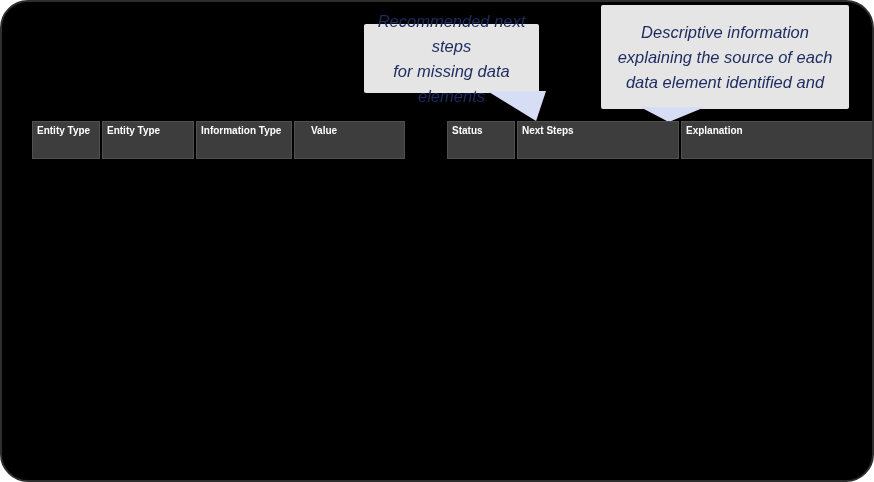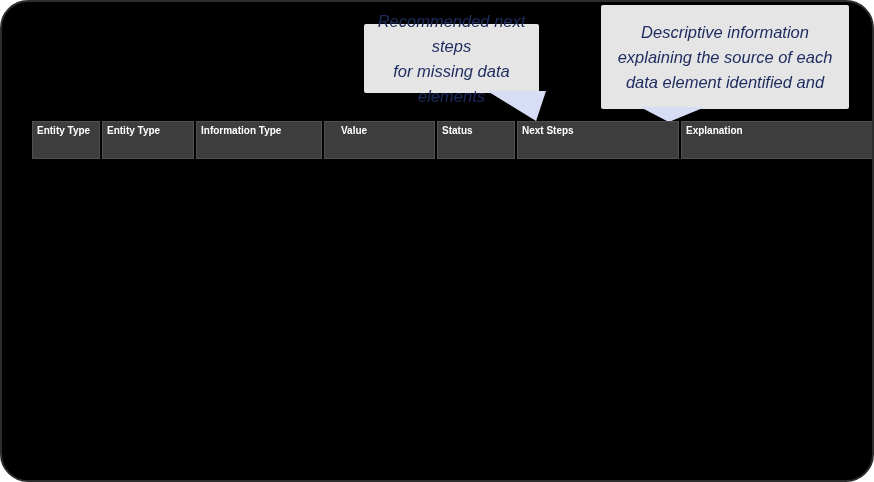--- a/index.html
+++ b/index.html
@@ -83,23 +83,23 @@
     box-sizing: border-box;
     color: #ffffff;
     font-size: 10px;
     font-weight: bold;
     padding: 3px 0 0 4px;
     overflow: hidden;
     white-space: nowrap;
   }
   .th:nth-child(1) { width: 68px; }
   .th:nth-child(2) { width: 92px; }
-  .th:nth-child(3) { width: 126px; }
+  .th:nth-child(3) { width: 96px; }
   .th:nth-child(4) { width: 111px; padding-left: 16px; }
-  .th:nth-child(5) { width: 78px; }
+  .th:nth-child(5) { width: 68px; margin-left: 40px; }
   .th:nth-child(6) { width: 162px; }
   .th:nth-child(7) { width: 215px; }
 </style>
 </head>
 <body>
 
 <div class="canvas">
 
   <div class="callout callout-next-steps">
     <div>Recommended next steps</div>

